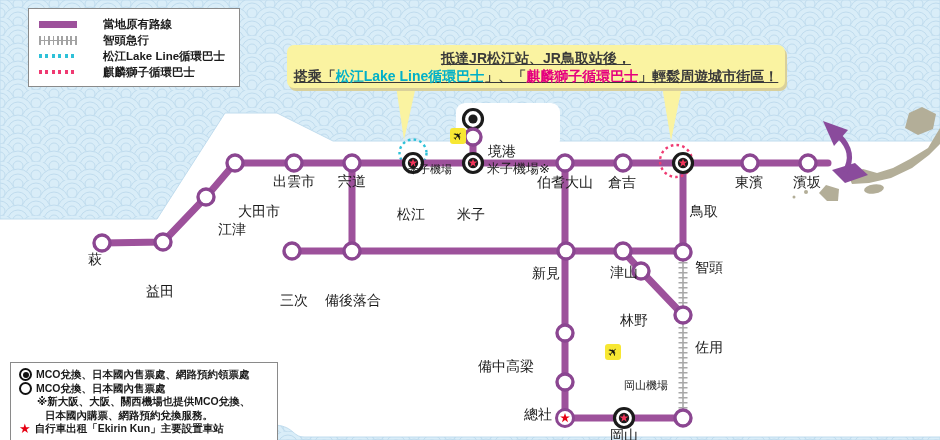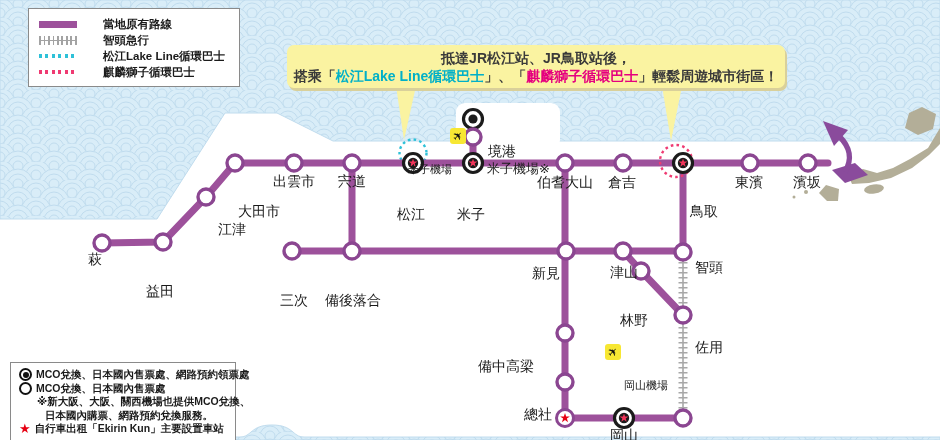--- a/index.html
+++ b/index.html
@@ -21,29 +21,29 @@
       repeating-linear-gradient(90deg,#a3a3a3 0 1.5px,transparent 1.5px 4.5px);}
   .sw-cyan{height:4px;background:repeating-linear-gradient(90deg,#2ec1d8 0 3px,transparent 3px 6.5px);}
   .sw-pink{height:4px;background:repeating-linear-gradient(90deg,#ef3a72 0 3px,transparent 3px 6.5px);}
   
   .note{position:absolute;left:643px;top:4px;font-size:12px;line-height:15px;color:#222;z-index:6;}
   .note .l2{margin-left:16px;}
   
   .callout{position:absolute;left:287px;top:45px;width:498px;height:43px;box-sizing:border-box;
            background:#faf3a1;border-radius:7px;box-shadow:2px 3px 0 #d9d09a;z-index:6;
            display:flex;flex-direction:column;justify-content:center;align-items:center;
-           font-size:14px;font-weight:bold;color:#3a3a3a;line-height:18px;}
+           font-size:14px;font-weight:bold;color:#3a3a3a;line-height:18px;text-decoration:underline;}
   .callout .cyan{color:#00b0c8;}
   .callout .pink{color:#e5007e;}
   
   .ap{position:absolute;width:16px;height:16px;background:#f7e733;border-radius:3px;z-index:5;
       display:flex;align-items:center;justify-content:center;font-size:12px;color:#111;}
   .ap .gl{transform:rotate(-45deg);line-height:1;}
   
-  .blegend{position:absolute;left:10px;top:362px;width:226px;box-sizing:border-box;background:#fff;
+  .blegend{position:absolute;left:10px;top:362px;width:268px;box-sizing:border-box;background:#fff;
            border:1px solid #8a8a8a;padding:5px 6px 4px 8px;z-index:6;font-size:10.5px;font-weight:bold;
            color:#1a1a1a;line-height:13.5px;}
   .blegend .row{display:flex;align-items:center;gap:4px;white-space:nowrap;}
   .blegend .ind1{padding-left:18px;white-space:nowrap;}
   .blegend .ind2{padding-left:26px;white-space:nowrap;}
   .dc{width:9px;height:9px;border:2px solid #111;border-radius:50%;display:inline-block;position:relative;flex:0 0 9px;}
   .dc.filled::after{content:"";position:absolute;inset:1.5px;background:#111;border-radius:50%;}
   .rstar{color:#e60012;font-size:13px;line-height:1;flex:0 0 auto;}
 </style>
 </head>

